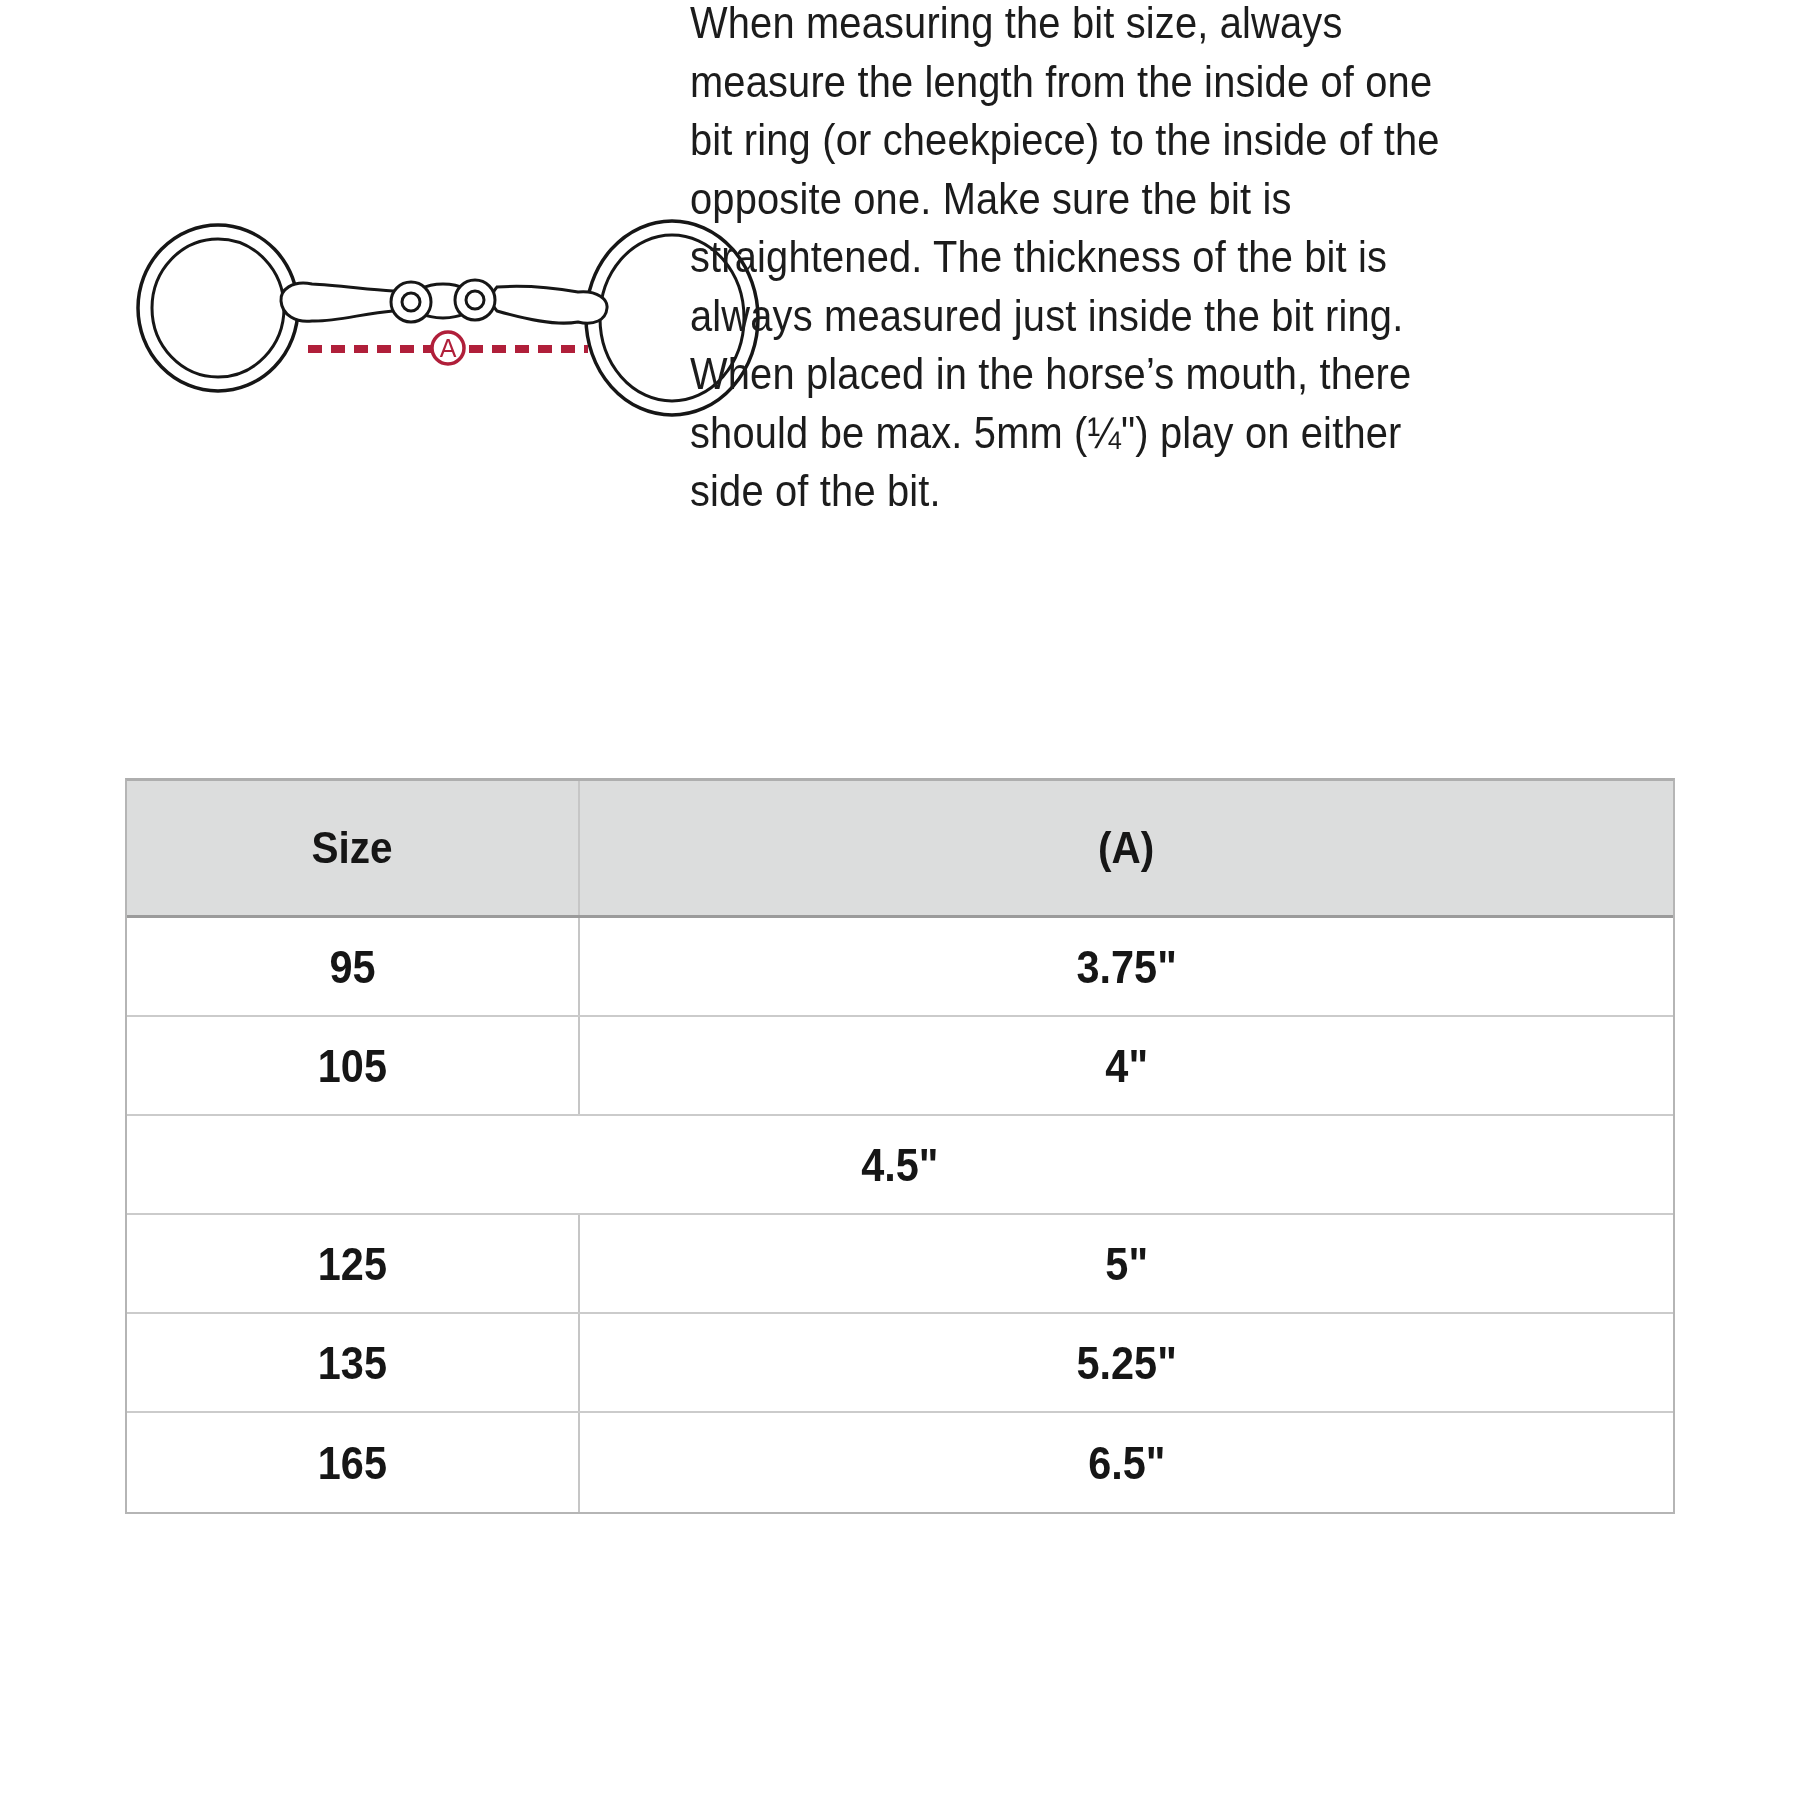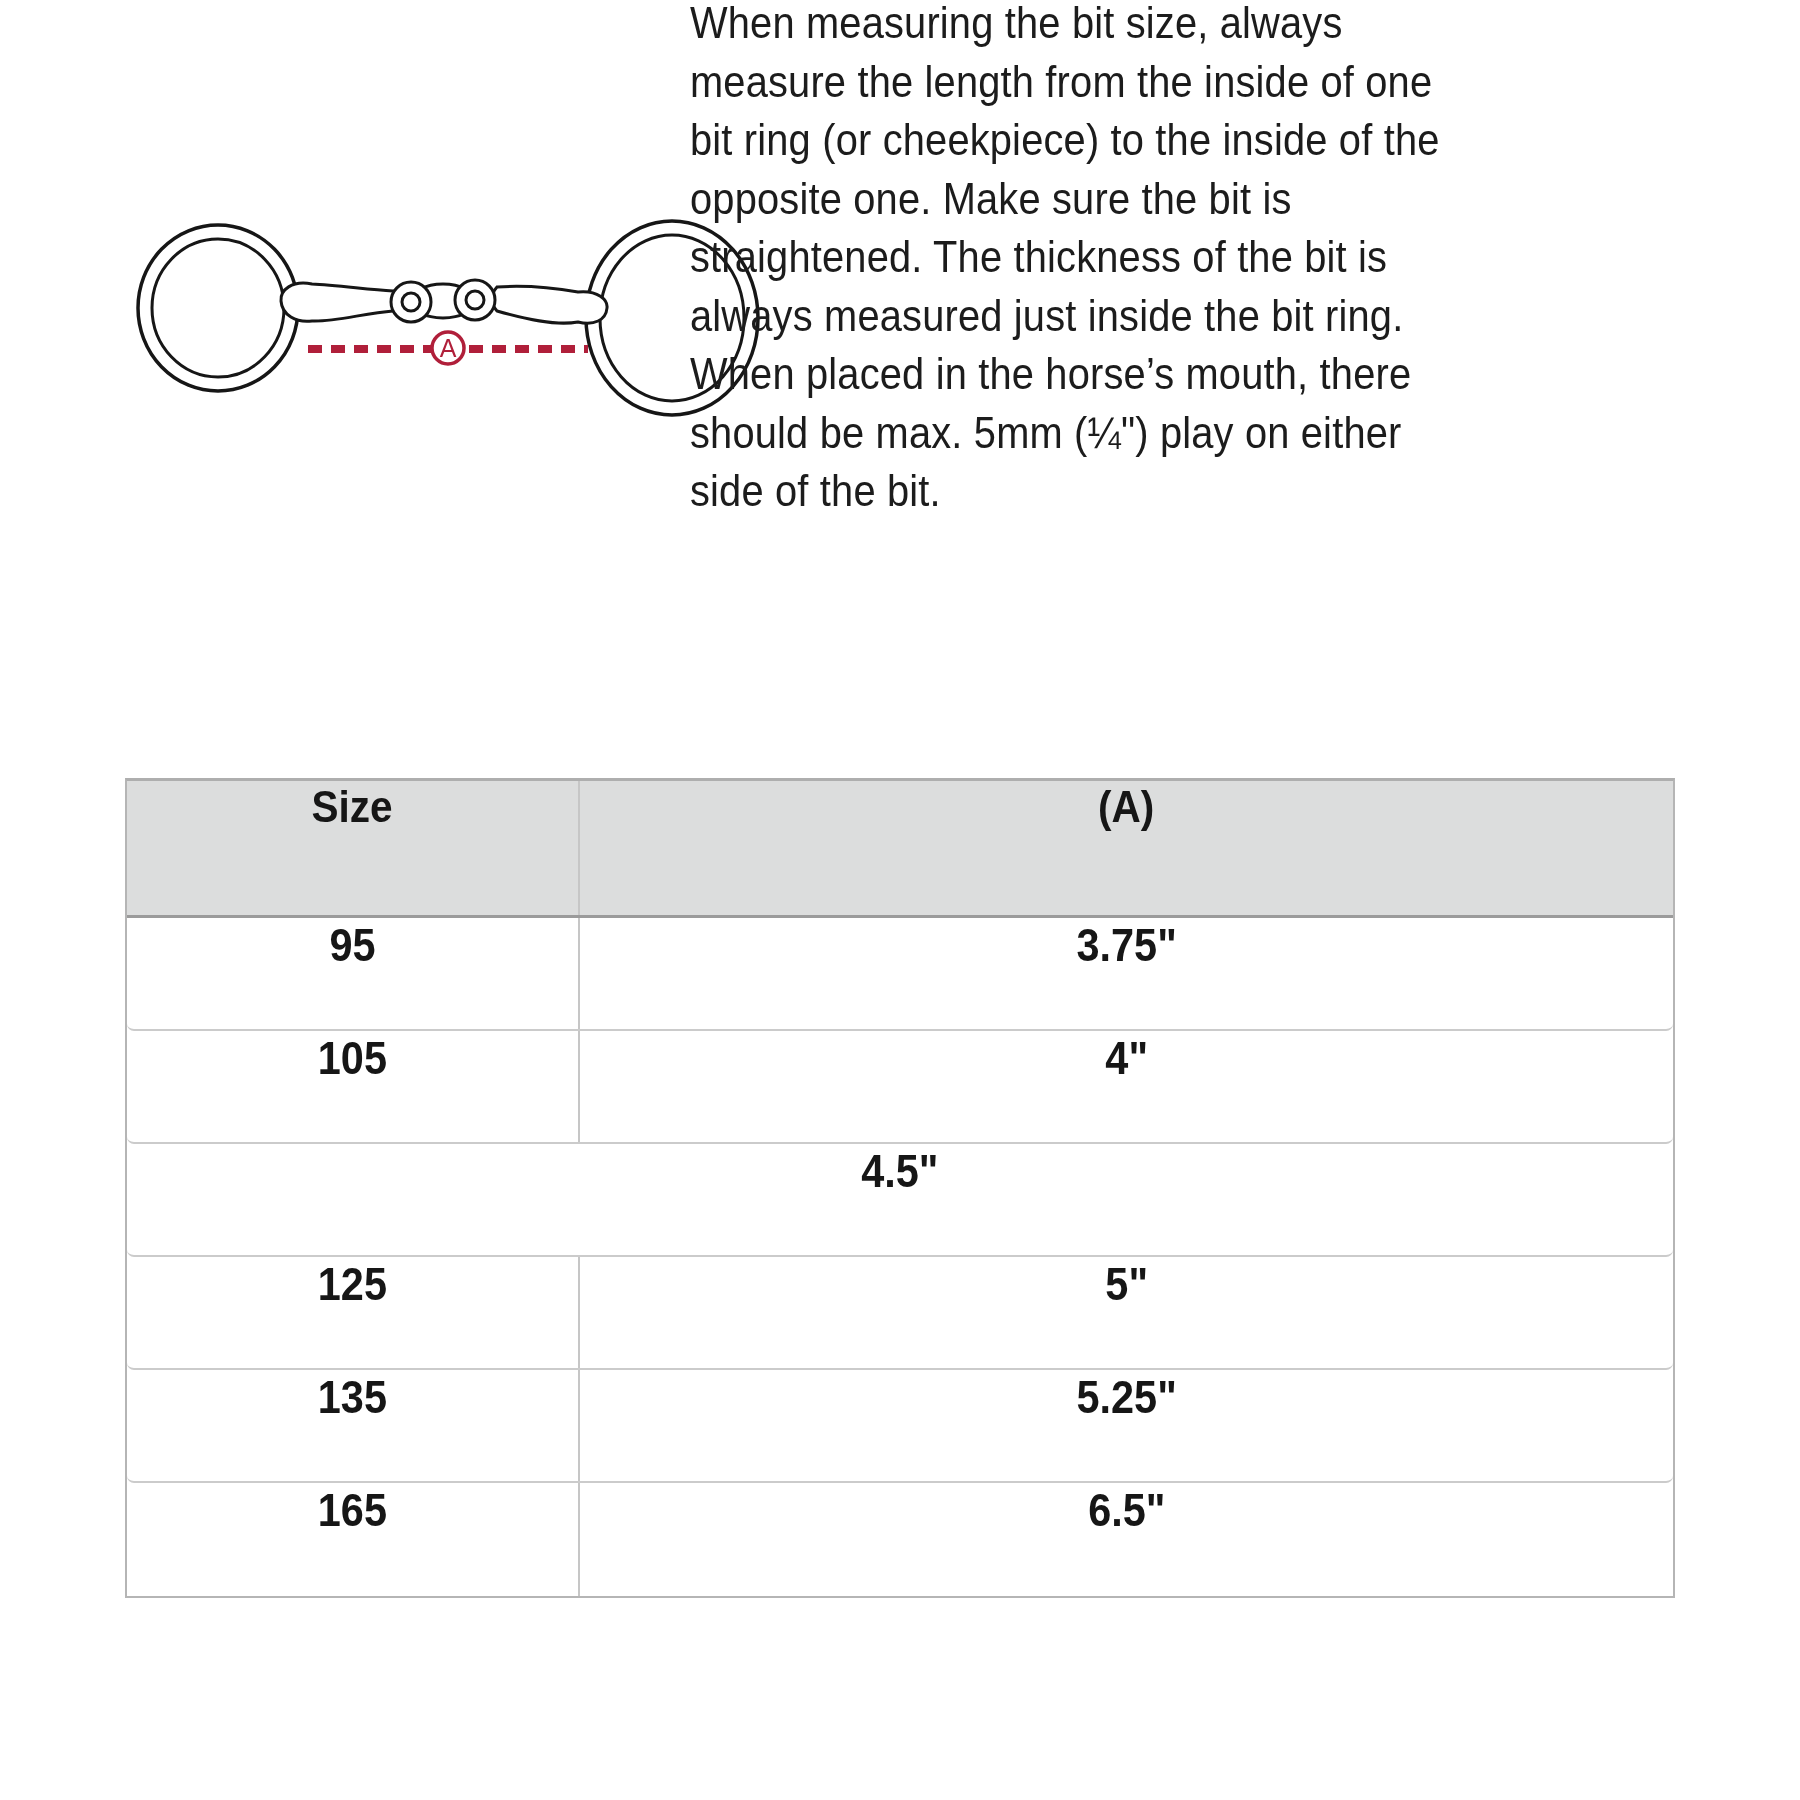--- a/index.html
+++ b/index.html
@@ -28,29 +28,28 @@
   .size-table {
     position:absolute; left:125px; top:778px; width:1550px;
     border:2px solid #b5b5b5; border-top:3px solid #aeaeae;
     background:#ffffff;
   }
   .t-head {
     display:flex; height:137px; background:#dcdddd;
     border-bottom:3px solid #9b9b9b;
   }
   .t-row {
-    display:flex; height:113px; border-bottom:2px solid #cbcbcb;
+    display:flex; height:99px; border-bottom:2px solid #cbcbcb;
     background:#ffffff;
-    border-radius:7px;
   }
   .t-row:last-child { border-bottom:none; }
   .c1 { width:453px; border-right:2px solid #c6c6c6; }
   .c2 { flex:1; }
   .cell {
-    display:flex; justify-content:center;
+    display:flex; align-items:center; justify-content:center;
     font-weight:700; font-size:46px; color:#161616;
   }
   .t-head .cell { font-size:45px; }
   .cond { display:inline-block; transform:scaleX(0.9); white-space:nowrap; }
 </style>
 </head>
 <body>
 
 <div class="canvas">
 

